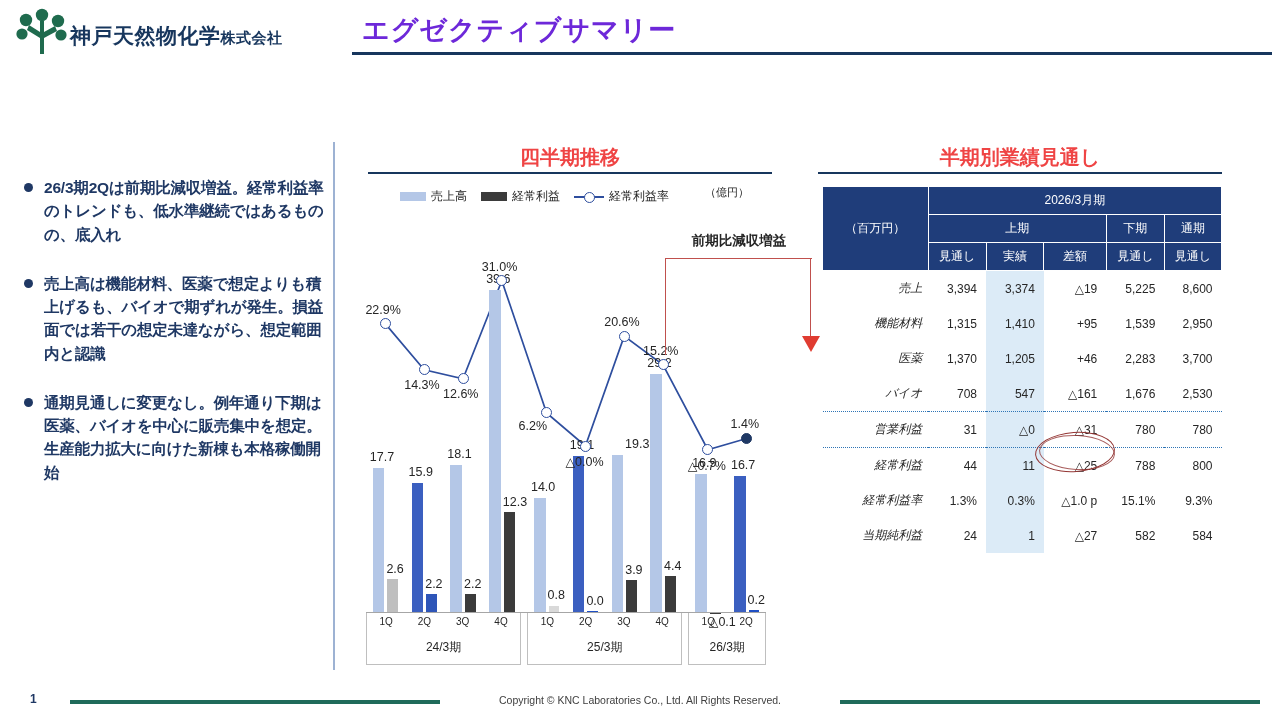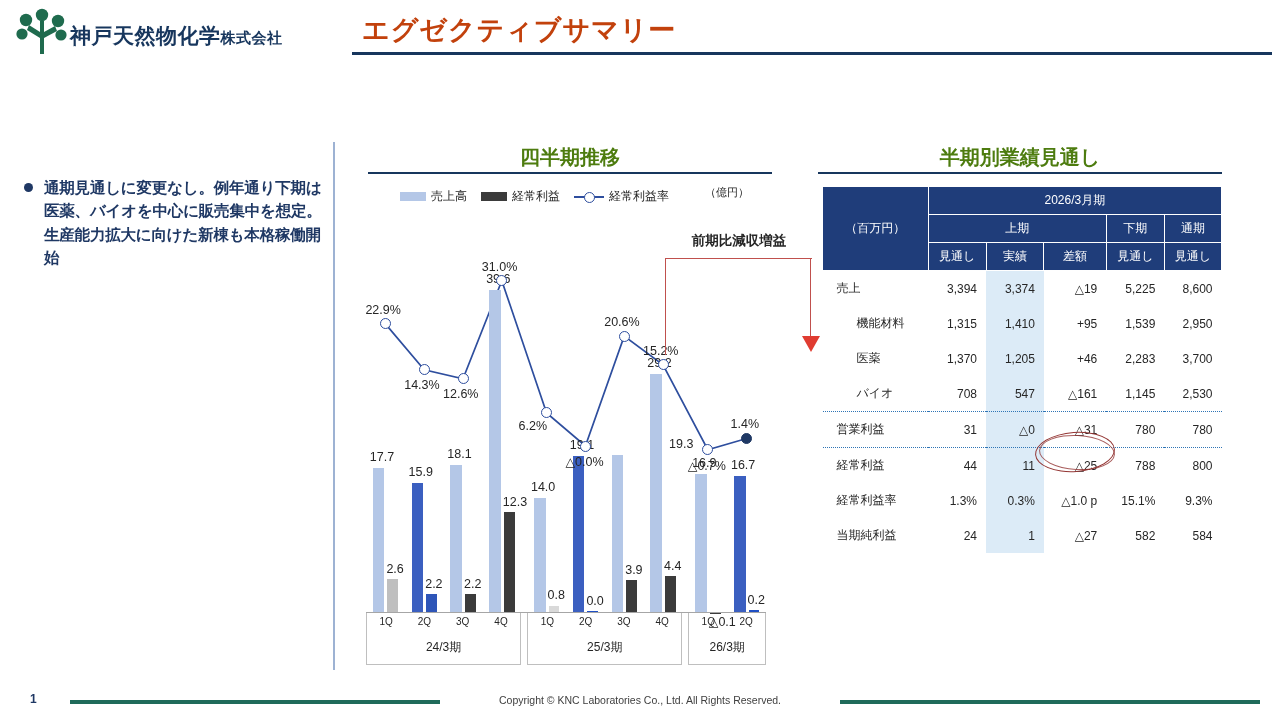--- a/index.html
+++ b/index.html
@@ -4,33 +4,33 @@
 <style>
   html,body{margin:0;padding:0;background:#fff;}
   body{width:1280px;height:720px;position:relative;overflow:hidden;
        font-family:"Liberation Sans","DejaVu Sans",sans-serif;color:#1F3864;}
   .abs{position:absolute;}
 
   
   #logo-mark{left:14px;top:8px;width:56px;height:48px;}
   #company-name{left:70px;top:22px;font-size:21px;font-weight:700;color:#17365D;letter-spacing:.5px;white-space:nowrap;}
   #company-suffix{font-size:15px;font-weight:700;}
-  #slide-title{left:362px;top:12px;font-size:27px;font-weight:700;color:#c2410c;letter-spacing:1px;white-space:nowrap;}
+  #slide-title{left:362px;top:12px;font-size:27px;font-weight:700;color:#6d28d9;letter-spacing:1px;white-space:nowrap;}
   #title-rule{left:352px;top:52px;width:920px;height:3px;background:#17365D;}
 
   
   #bullets{left:24px;top:176px;width:300px;}
   .bullet{display:flex;margin-bottom:26px;}
   .bullet .dot{flex:0 0 auto;width:9px;height:9px;border-radius:50%;background:#1F3864;margin-top:7px;margin-right:11px;}
   .bullet .btxt{font-size:15.5px;line-height:1.5;color:#1F3864;font-weight:600;letter-spacing:-.2px;}
 
   #v-divider{left:333px;top:142px;width:2px;height:528px;background:#9DB2D3;}
 
   
-  .sec-title{font-size:20px;font-weight:700;color:#4d7c0f;text-align:center;}
+  .sec-title{font-size:20px;font-weight:700;color:#ef4444;text-align:center;}
   #chart-title{left:360px;top:144px;width:420px;}
   #chart-rule{left:368px;top:172px;width:404px;height:2px;background:#17365D;}
   #table-title{left:810px;top:144px;width:420px;}
   #table-rule{left:818px;top:172px;width:404px;height:2px;background:#17365D;}
 
   
   #legend{left:400px;top:188px;display:flex;align-items:center;gap:14px;font-size:12px;color:#262626;}
   .lg{display:flex;align-items:center;gap:5px;}
   .sw-bar{width:26px;height:9px;background:#B4C7E7;}
   .sw-bar.dark{background:#3B3B3B;}
@@ -60,21 +60,21 @@
   #ann-v{position:absolute;left:444px;top:48px;width:1.4px;height:80px;background:#C0504D;}
   #ann-arrow{position:absolute;left:436px;top:126px;width:0;height:0;
              border-left:9px solid transparent;border-right:9px solid transparent;border-top:16px solid #E03C31;}
   #ann-text{position:absolute;left:283px;top:22px;width:180px;text-align:center;font-size:13.5px;font-weight:700;color:#262626;}
 
   
   #fin-table{left:822px;top:186px;width:400px;border-collapse:collapse;position:absolute;}
   #fin-table th,#fin-table td{font-size:12px;}
   .hd{background:#1F3D7A;color:#fff;border:1px solid #fff;text-align:center;font-weight:400;padding:5px 2px;}
   .hd-corner{background:#1F3D7A;color:#fff;border:1px solid #fff;text-align:center;font-weight:400;}
-  .rlabel{text-align:left;color:#262626;padding:9px 6px 9px 14px;white-space:nowrap;}
+  .rlabel{text-align:right;color:#262626;padding:9px 6px 9px 14px;white-space:nowrap;font-style:italic;}
   .rlabel.ind{padding-left:34px;}
   .num{text-align:right;color:#262626;padding:9px 9px 9px 2px;white-space:nowrap;}
   .hi{background:#DCEBF7;}
   tr.dline td{border-bottom:1.6px dotted #2E74B5;}
   #circle-mark{position:absolute;left:1035px;top:432px;width:78px;height:38px;
                border:1.8px solid #943634;border-radius:50%;transform:rotate(-4deg);}
   #circle-mark2{position:absolute;left:1039px;top:435px;width:74px;height:33px;
                border:1.4px solid #943634;border-radius:50%;transform:rotate(3deg);opacity:.8;}
 
   
@@ -96,20 +96,28 @@
   <path d="M26 24 L15 17 L13 22 L26 30 Z" fill="#1F6B4E"></path>
   <path d="M30 24 L41 18 L43 23 L30 30 Z" fill="#1F6B4E"></path>
 </svg>
 <div class="abs" id="company-name">
   <span>神戸天然物化学</span><span id="company-suffix">株式会社</span>
 </div>
 <div class="abs" id="slide-title">エグゼクティブサマリー</div>
 <div class="abs" id="title-rule"></div>
 
 <div class="abs" id="bullets">
+  <div class="bullet">
+    <span class="dot"></span>
+    <span class="btxt">26/3期2Qは前期比減収増益。経常利益率のトレンドも、低水準継続ではあるものの、底入れ</span>
+  </div>
+  <div class="bullet">
+    <span class="dot"></span>
+    <span class="btxt">売上高は機能材料、医薬で想定よりも積上げるも、バイオで期ずれが発生。損益面では若干の想定未達ながら、想定範囲内と認識</span>
+  </div>
   <div class="bullet">
     <span class="dot"></span>
     <span class="btxt">通期見通しに変更なし。例年通り下期は医薬、バイオを中心に販売集中を想定。生産能力拡大に向けた新棟も本格稼働開始</span>
   </div>
 </div>
 <div class="abs" id="v-divider"></div>
 
 <div class="abs sec-title" id="chart-title">四半期推移</div>
 <div class="abs" id="chart-rule"></div>
 
@@ -156,21 +164,21 @@
       <div class="bar-lbl" style="left: 136.8px; top: 284.843px;">12.3</div>
       <div class="bar" style="left: 167.96px; width: 11.64px; height: 114px; background: rgb(180, 199, 231);"></div>
       <div class="bar-lbl" style="left: 164.96px; top: 270px;">14.0</div>
       <div class="bar" style="left: 182.6px; width: 10.864px; height: 6.51429px; bottom: 0px; background: rgb(217, 217, 217);"></div>
       <div class="bar-lbl" style="left: 181.6px; top: 378.486px;">0.8</div>
       <div class="bar" style="left: 206.76px; width: 11.64px; height: 155.529px; background: rgb(59, 95, 192);"></div>
       <div class="bar-lbl" style="left: 203.76px; top: 228.471px;">19.1</div>
       <div class="bar" style="left: 221.4px; width: 10.864px; height: 1.5px; bottom: 0px; background: rgb(31, 79, 196);"></div>
       <div class="bar-lbl" style="left: 220.4px; top: 383.5px;">0.0</div>
       <div class="bar" style="left: 245.56px; width: 11.64px; height: 157.157px; background: rgb(180, 199, 231);"></div>
-      <div class="bar-lbl" style="left: 259px; top: 226.843px; margin-left: 44px;">19.3</div>
+      <div class="bar-lbl" style="left: 259px; top: 226.843px;">19.3</div>
       <div class="bar" style="left: 260.2px; width: 10.864px; height: 31.7571px; bottom: 0px; background: rgb(59, 59, 59);"></div>
       <div class="bar-lbl" style="left: 259.2px; top: 353.243px;">3.9</div>
       <div class="bar" style="left: 284.36px; width: 11.64px; height: 237.771px; background: rgb(180, 199, 231);"></div>
       <div class="bar-lbl" style="left: 281.36px; top: 146.229px;">29.2</div>
       <div class="bar" style="left: 299px; width: 10.864px; height: 35.8286px; bottom: 0px; background: rgb(59, 59, 59);"></div>
       <div class="bar-lbl" style="left: 298px; top: 349.171px;">4.4</div>
       <div class="bar" style="left: 329.16px; width: 11.64px; height: 137.614px; background: rgb(180, 199, 231);"></div>
       <div class="bar-lbl" style="left: 326.16px; top: 246.386px;">16.9</div>
       <div class="bar" style="left: 343.8px; width: 10.864px; height: 1.5px; bottom: -1.5px; background: rgb(59, 59, 59);"></div>
       <div class="bar-lbl" style="left: 342.8px; top: 404px;">△0.1</div>
@@ -278,21 +286,21 @@
         <td class="num hi">1,205</td>
         <td class="num">+46</td>
         <td class="num">2,283</td>
         <td class="num">3,700</td>
       </tr>
       <tr class="dline">
         <td class="rlabel ind">バイオ</td>
         <td class="num">708</td>
         <td class="num hi">547</td>
         <td class="num">△161</td>
-        <td class="num">1,145</td>
+        <td class="num">1,676</td>
         <td class="num">2,530</td>
       </tr>
       <tr class="dline">
         <td class="rlabel">営業利益</td>
         <td class="num">31</td>
         <td class="num hi">△0</td>
         <td class="num">△31</td>
         <td class="num">780</td>
         <td class="num">780</td>
       </tr>

